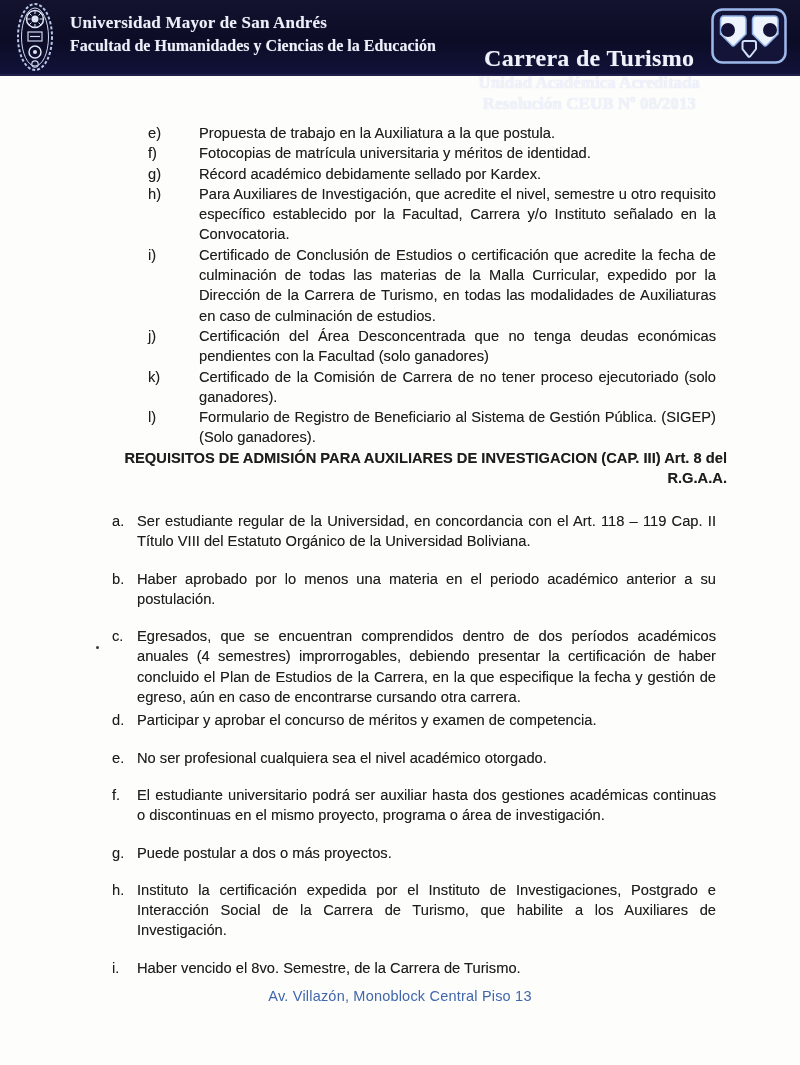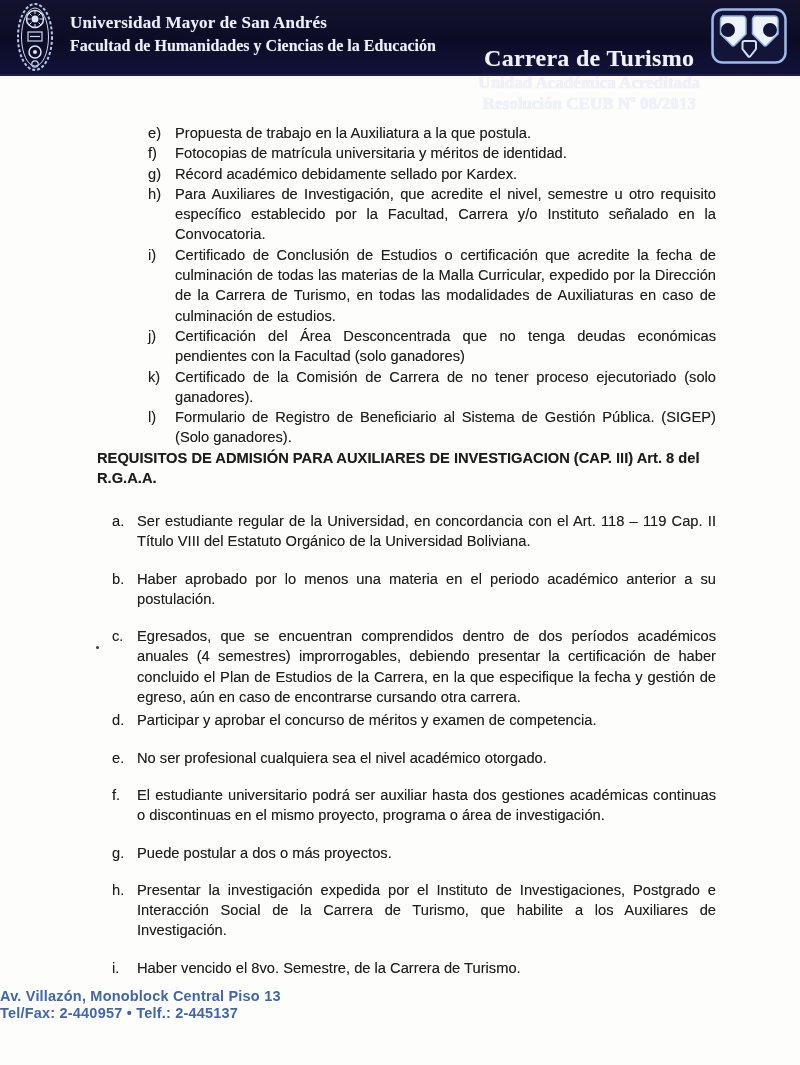--- a/index.html
+++ b/index.html
@@ -35,26 +35,27 @@
   .owl-logo { position:absolute; right:13px; top:8px; }
 
   
   .doc-list {
     position:absolute; top:123px; left:148px; width:568px;
     font-size:14.7px; line-height:20.3px;
     text-shadow:0 0 .4px rgba(20,20,20,.4);
   }
   .row { display:flex; }
   .row .letter { width:27px; flex:none; }
-  .row .text { flex:1; text-align:justify; }
+  .row .text { flex:1; text-align:justify;margin-left:24px; }
 
   .section-heading {
     position:absolute; top:449px; left:97px; width:630px;
     font-weight:bold; font-size:14.7px; line-height:19.5px;
     text-shadow:0 0 .4px rgba(20,20,20,.45);
+    text-align:right;
   }
 
   .adm-list {
     position:absolute; top:511px; left:112px; width:604px;
     font-size:14.7px; line-height:20.3px;
     text-shadow:0 0 .4px rgba(20,20,20,.4);
   }
   .adm-row { display:flex; margin-bottom:17px; }
   .adm-row.tight { margin-bottom:3px; }
   .adm-row .letter { width:25px; flex:none; }
@@ -63,21 +64,21 @@
   b { font-weight:normal; }
 
   .artifact-dot {
     position:absolute; left:96px; top:646px; width:3px; height:3px;
     background:#3a3a3a; border-radius:50%;
   }
 
   
   .footer {
     position:absolute; top:988px; left:0; width:800px;
-    font-weight:bold;
+    text-align:center; font-weight:normal;
     font-size:14.5px; line-height:17px; letter-spacing:.2px;
     color:#4066ae;
   }
 </style>
 </head>
 <body>
 
 <div class="page">
 
   <div class="header">
@@ -189,28 +190,27 @@
     <div class="adm-row">
       <span class="letter">f.</span>
       <span class="text">El estudiante universitario podrá ser auxiliar hasta dos gestiones académicas continuas o discontinuas en el mismo proyecto, programa o área de investigación.</span>
     </div>
     <div class="adm-row">
       <span class="letter">g.</span>
       <span class="text">Puede postular a dos o más proyectos.</span>
     </div>
     <div class="adm-row">
       <span class="letter">h.</span>
-      <span class="text">Presentar la investigación expedida por el Instituto de Investigaciones, Postgrado e Interacción Social de la Carrera de Turismo, que habilite a los Auxiliares de Investigación.</span>
+      <span class="text">Instituto la certificación expedida por el Instituto de Investigaciones, Postgrado e Interacción Social de la Carrera de Turismo, que habilite a los Auxiliares de Investigación.</span>
     </div>
     <div class="adm-row">
       <span class="letter">i.</span>
       <span class="text">Haber vencido el 8vo. Semestre, de la Carrera de Turismo.</span>
     </div>
   </div>
 
   <div class="artifact-dot"></div>
 
   <div class="footer">
     <div>Av. Villazón, Monoblock Central Piso 13</div>
-    <div>Tel/Fax: 2-440957 • Telf.: 2-445137</div>
   </div>
 
 </div>
 
 </body></html>

